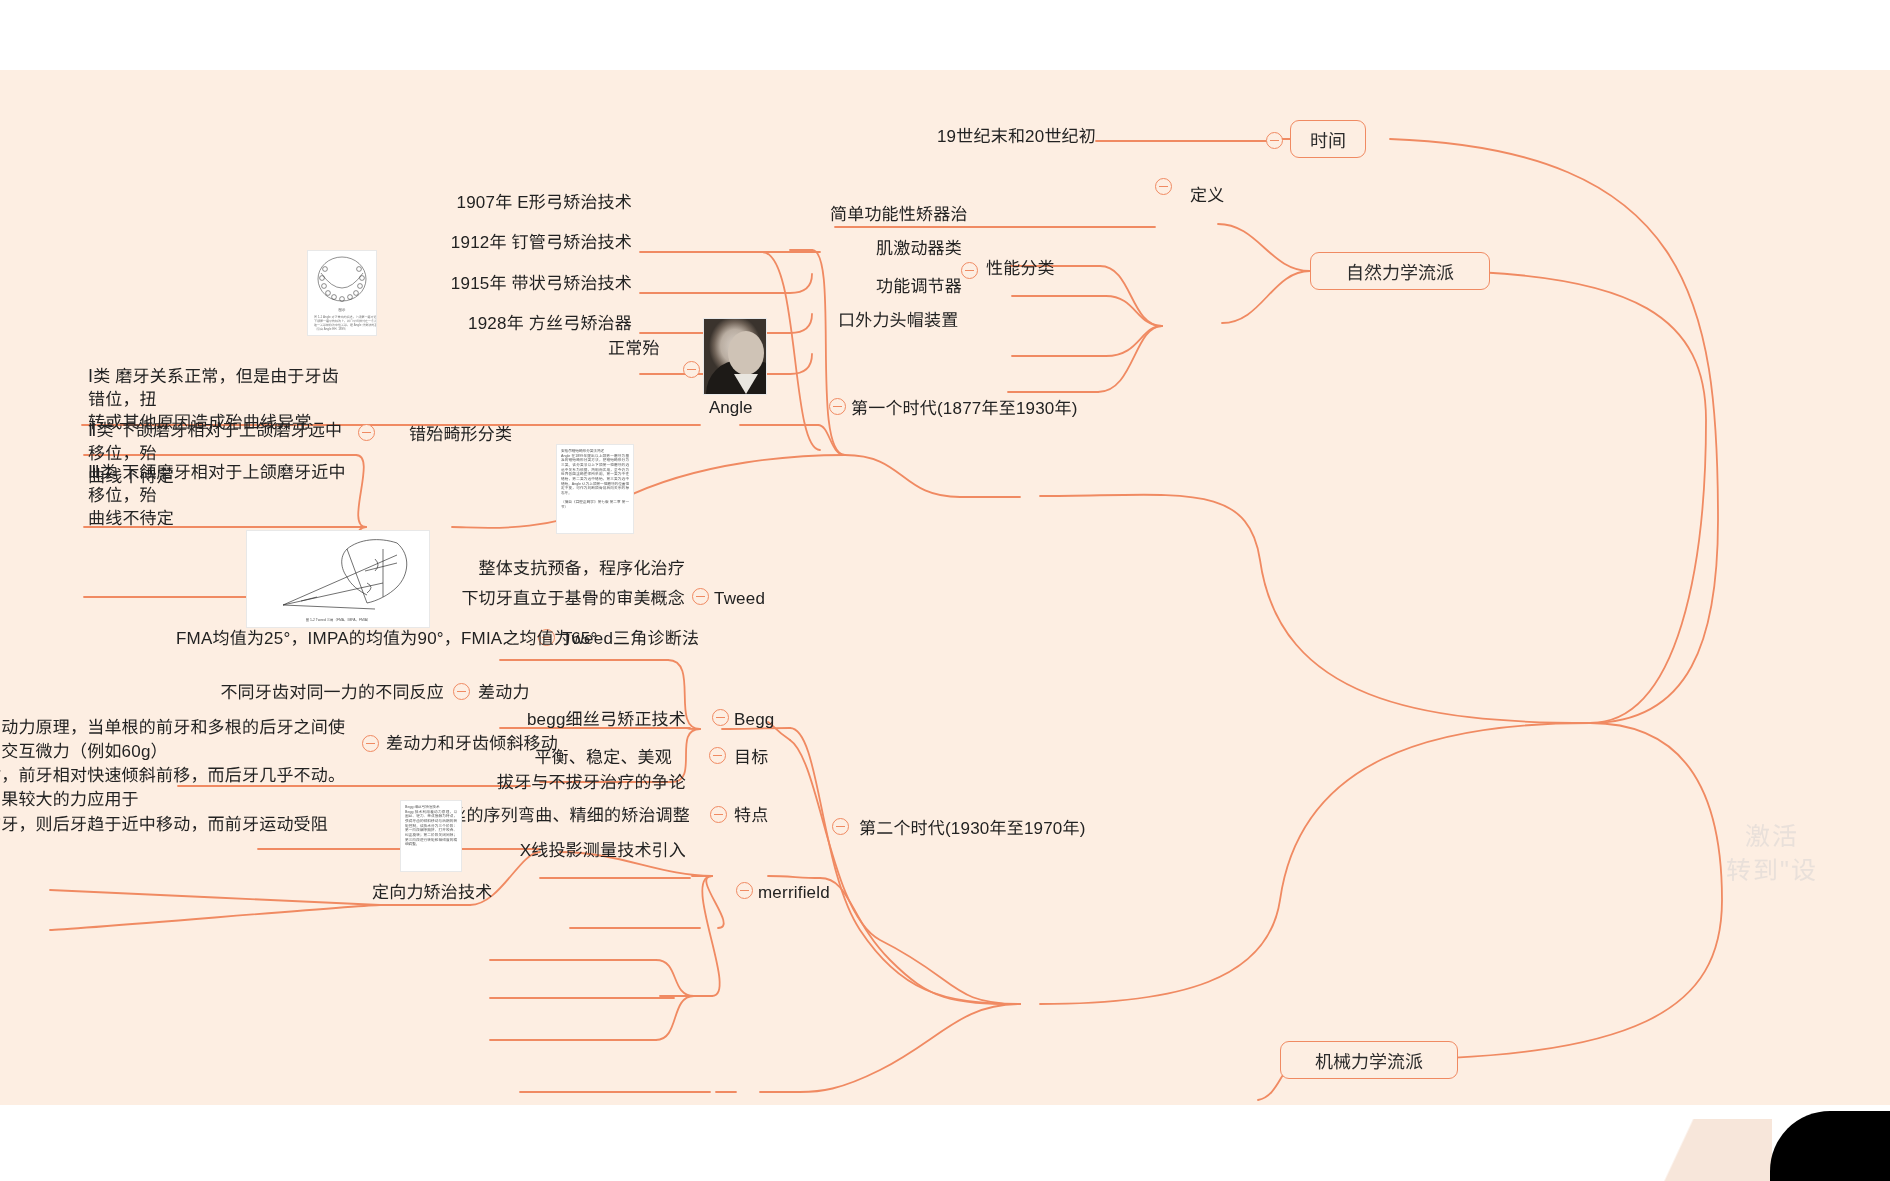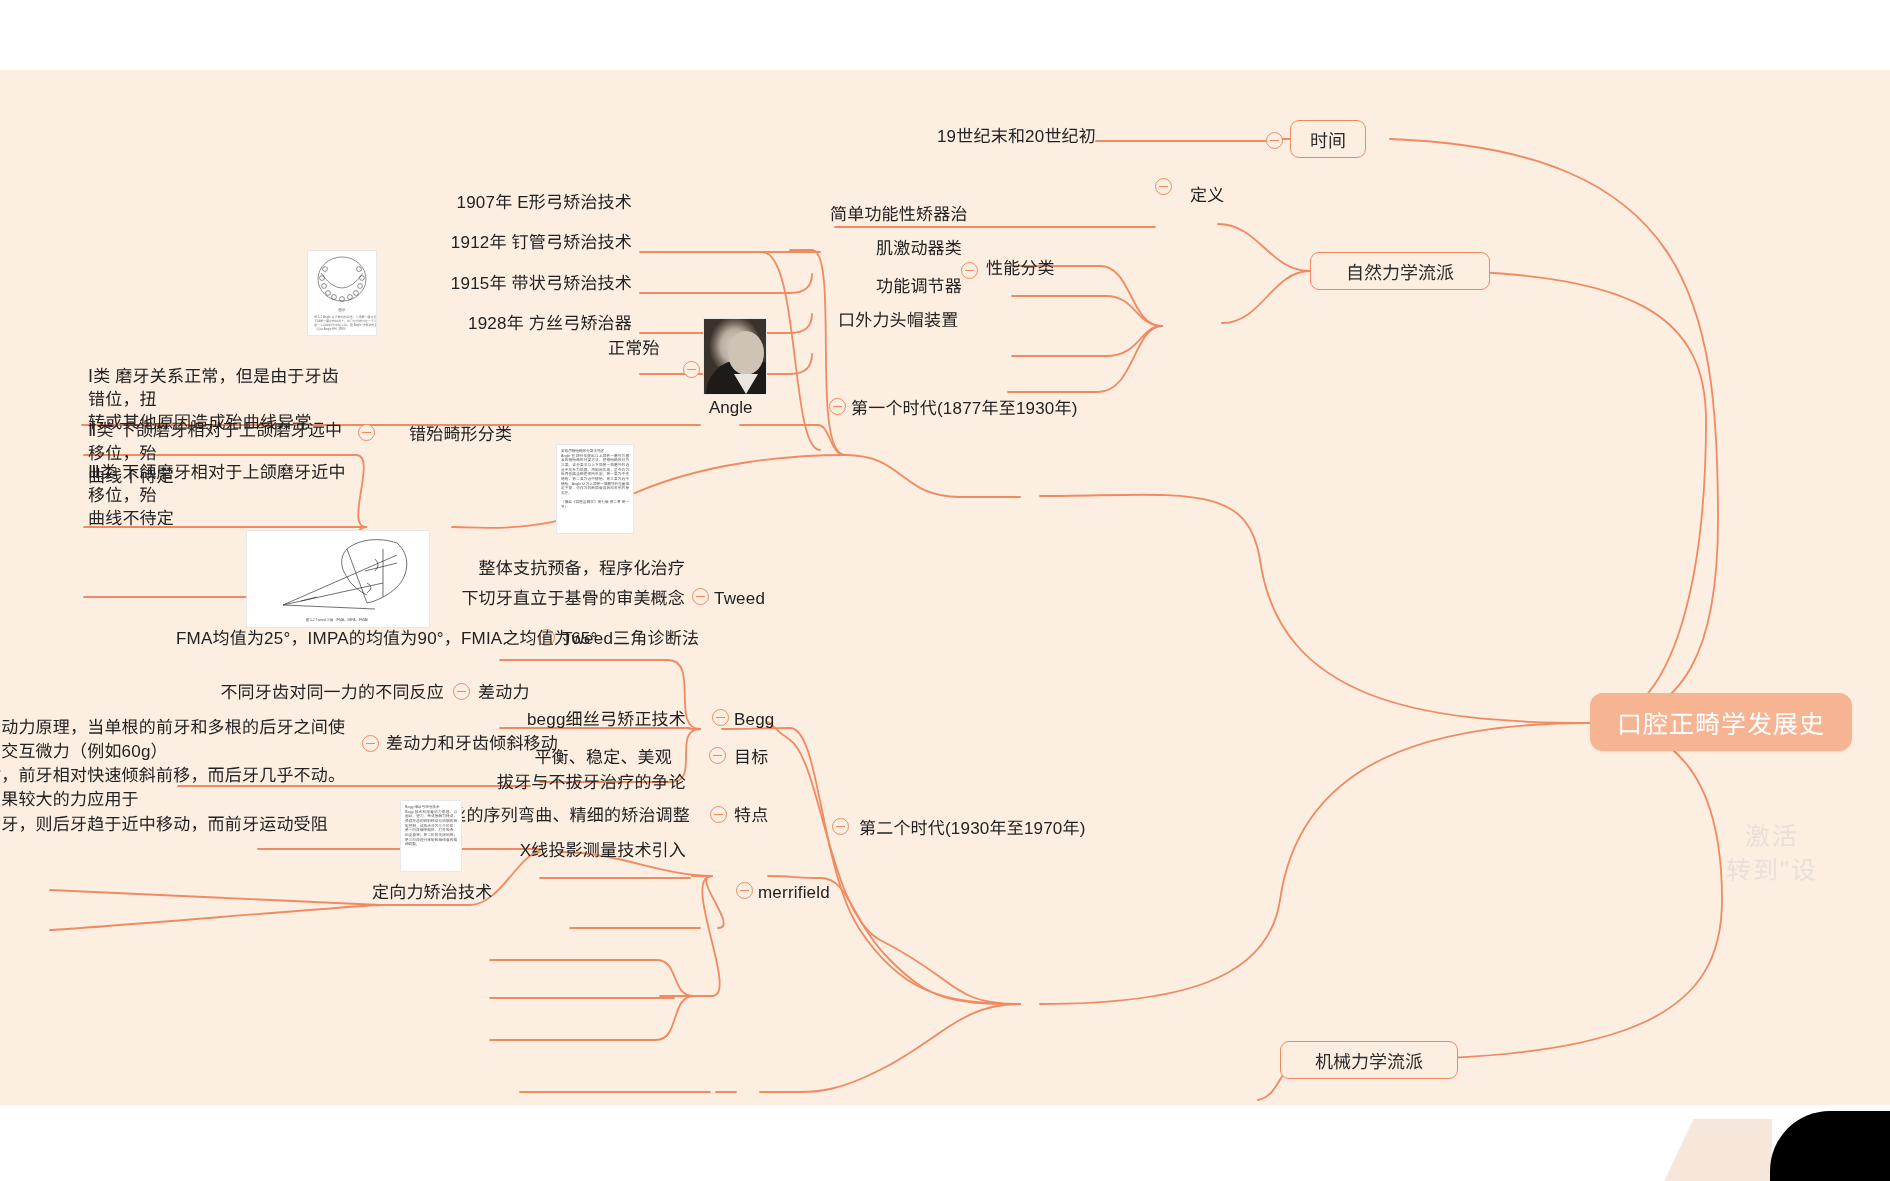--- a/index.html
+++ b/index.html
@@ -229,23 +229,20 @@
 
       <path d="M1020 1004 C 960 1004, 940 1040, 880 1070 C 840 1090, 820 1092, 800 1092"></path>
       <path d="M800 1092 C 780 1092, 770 1092, 760 1092"></path>
       <path d="M736 1092 L 716 1092"></path>
       <path d="M520 1092 L 710 1092"></path>
 
       <path d="M1304 1060 C 1280 1060, 1282 1095, 1258 1100"></path>
     </g>
   </svg>
 
-  <div class="root" style="left:1590px;top:693px;width:262px;height:58px;">
-    <span>口腔正畸学发展史</span>
-  </div>
 
   <div class="pill" style="left:1290px;top:120px;width:76px;height:38px;">
     <span>时间</span>
   </div>
 
   <div class="pill" style="left:1310px;top:252px;width:180px;height:38px;">
     <span>自然力学流派</span>
   </div>
 
   <div class="pill" style="left:1280px;top:1041px;width:178px;height:38px;border-radius:9px;">

